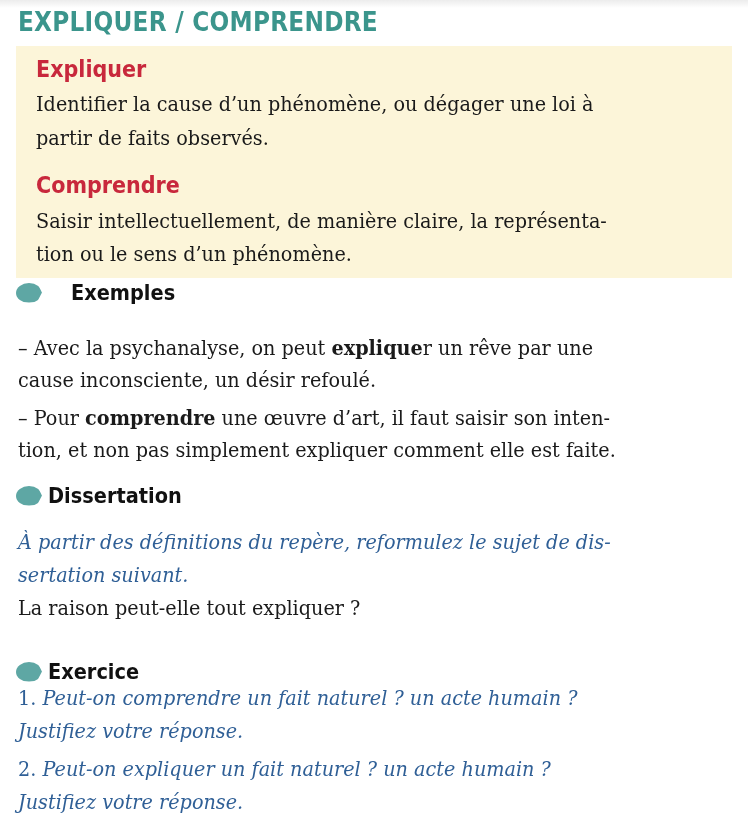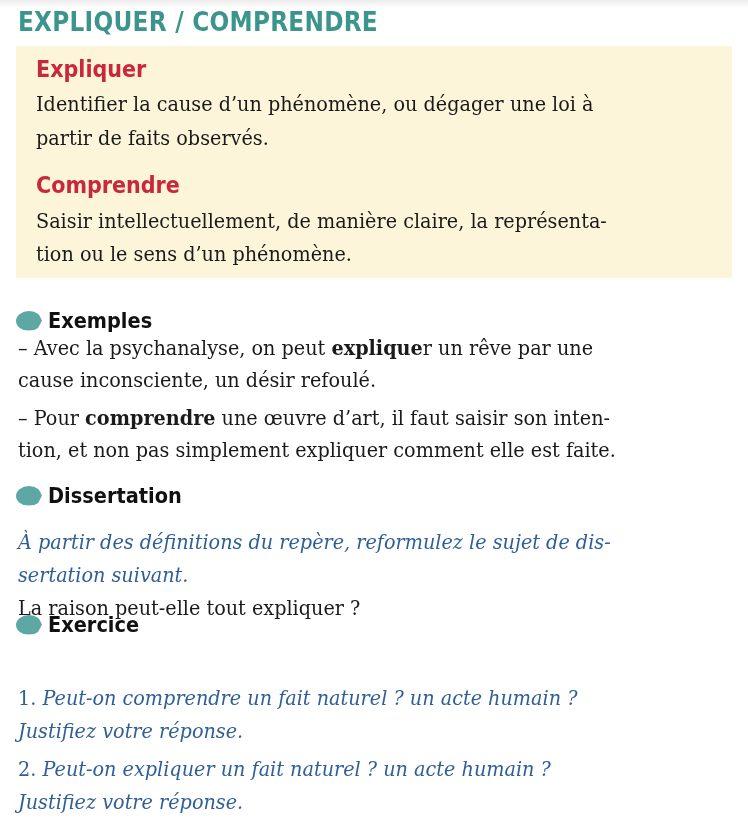--- a/index.html
+++ b/index.html
@@ -80,21 +80,21 @@
 </div>
 
 <div class="def-term" style="top:172px;">Comprendre</div>
 <div class="line inbox" style="top:205px;">
   <span class="w">Saisir intellectuellement, de manière claire, la représenta-</span>
 </div>
 <div class="line inbox left" style="top:238px;">
   <span class="w">tion ou le sens d’un phénomène.</span>
 </div>
 
-<div class="section-head" style="top:308px;">
+<div class="section-head" style="top:280px;gap:23px;">
   <span class="dot"></span>
   <span class="section-label">Exemples</span>
 </div>
 <div class="line" style="top:331px;">
   <span class="w"><span>– Avec la psychanalyse, on peut </span><b class="kw">explique</b><span>r un rêve par une</span></span>
 </div>
 <div class="line left" style="top:364px;">
   <span class="w">cause inconsciente, un désir refoulé.</span>
 </div>
 <div class="line" style="top:401px;">
@@ -111,21 +111,21 @@
 <div class="line italic-blue" style="top:526px;">
   <span class="w">À partir des définitions du repère, reformulez le sujet de dis-</span>
 </div>
 <div class="line left italic-blue" style="top:559px;">
   <span class="w">sertation suivant.</span>
 </div>
 <div class="line left" style="top:592px;">
   <span class="w">La raison peut-elle tout expliquer ?</span>
 </div>
 
-<div class="section-head" style="top:612px;">
+<div class="section-head" style="top:659px;">
   <span class="dot"></span>
   <span class="section-label">Exercice</span>
 </div>
 <div class="line italic-blue" style="top:682px;">
   <span class="w"><span class="num">1.</span> <span>Peut-on comprendre un fait naturel ? un acte humain ?</span></span>
 </div>
 <div class="line left italic-blue" style="top:715px;">
   <span class="w">Justifiez votre réponse.</span>
 </div>
 <div class="line italic-blue" style="top:753px;">

